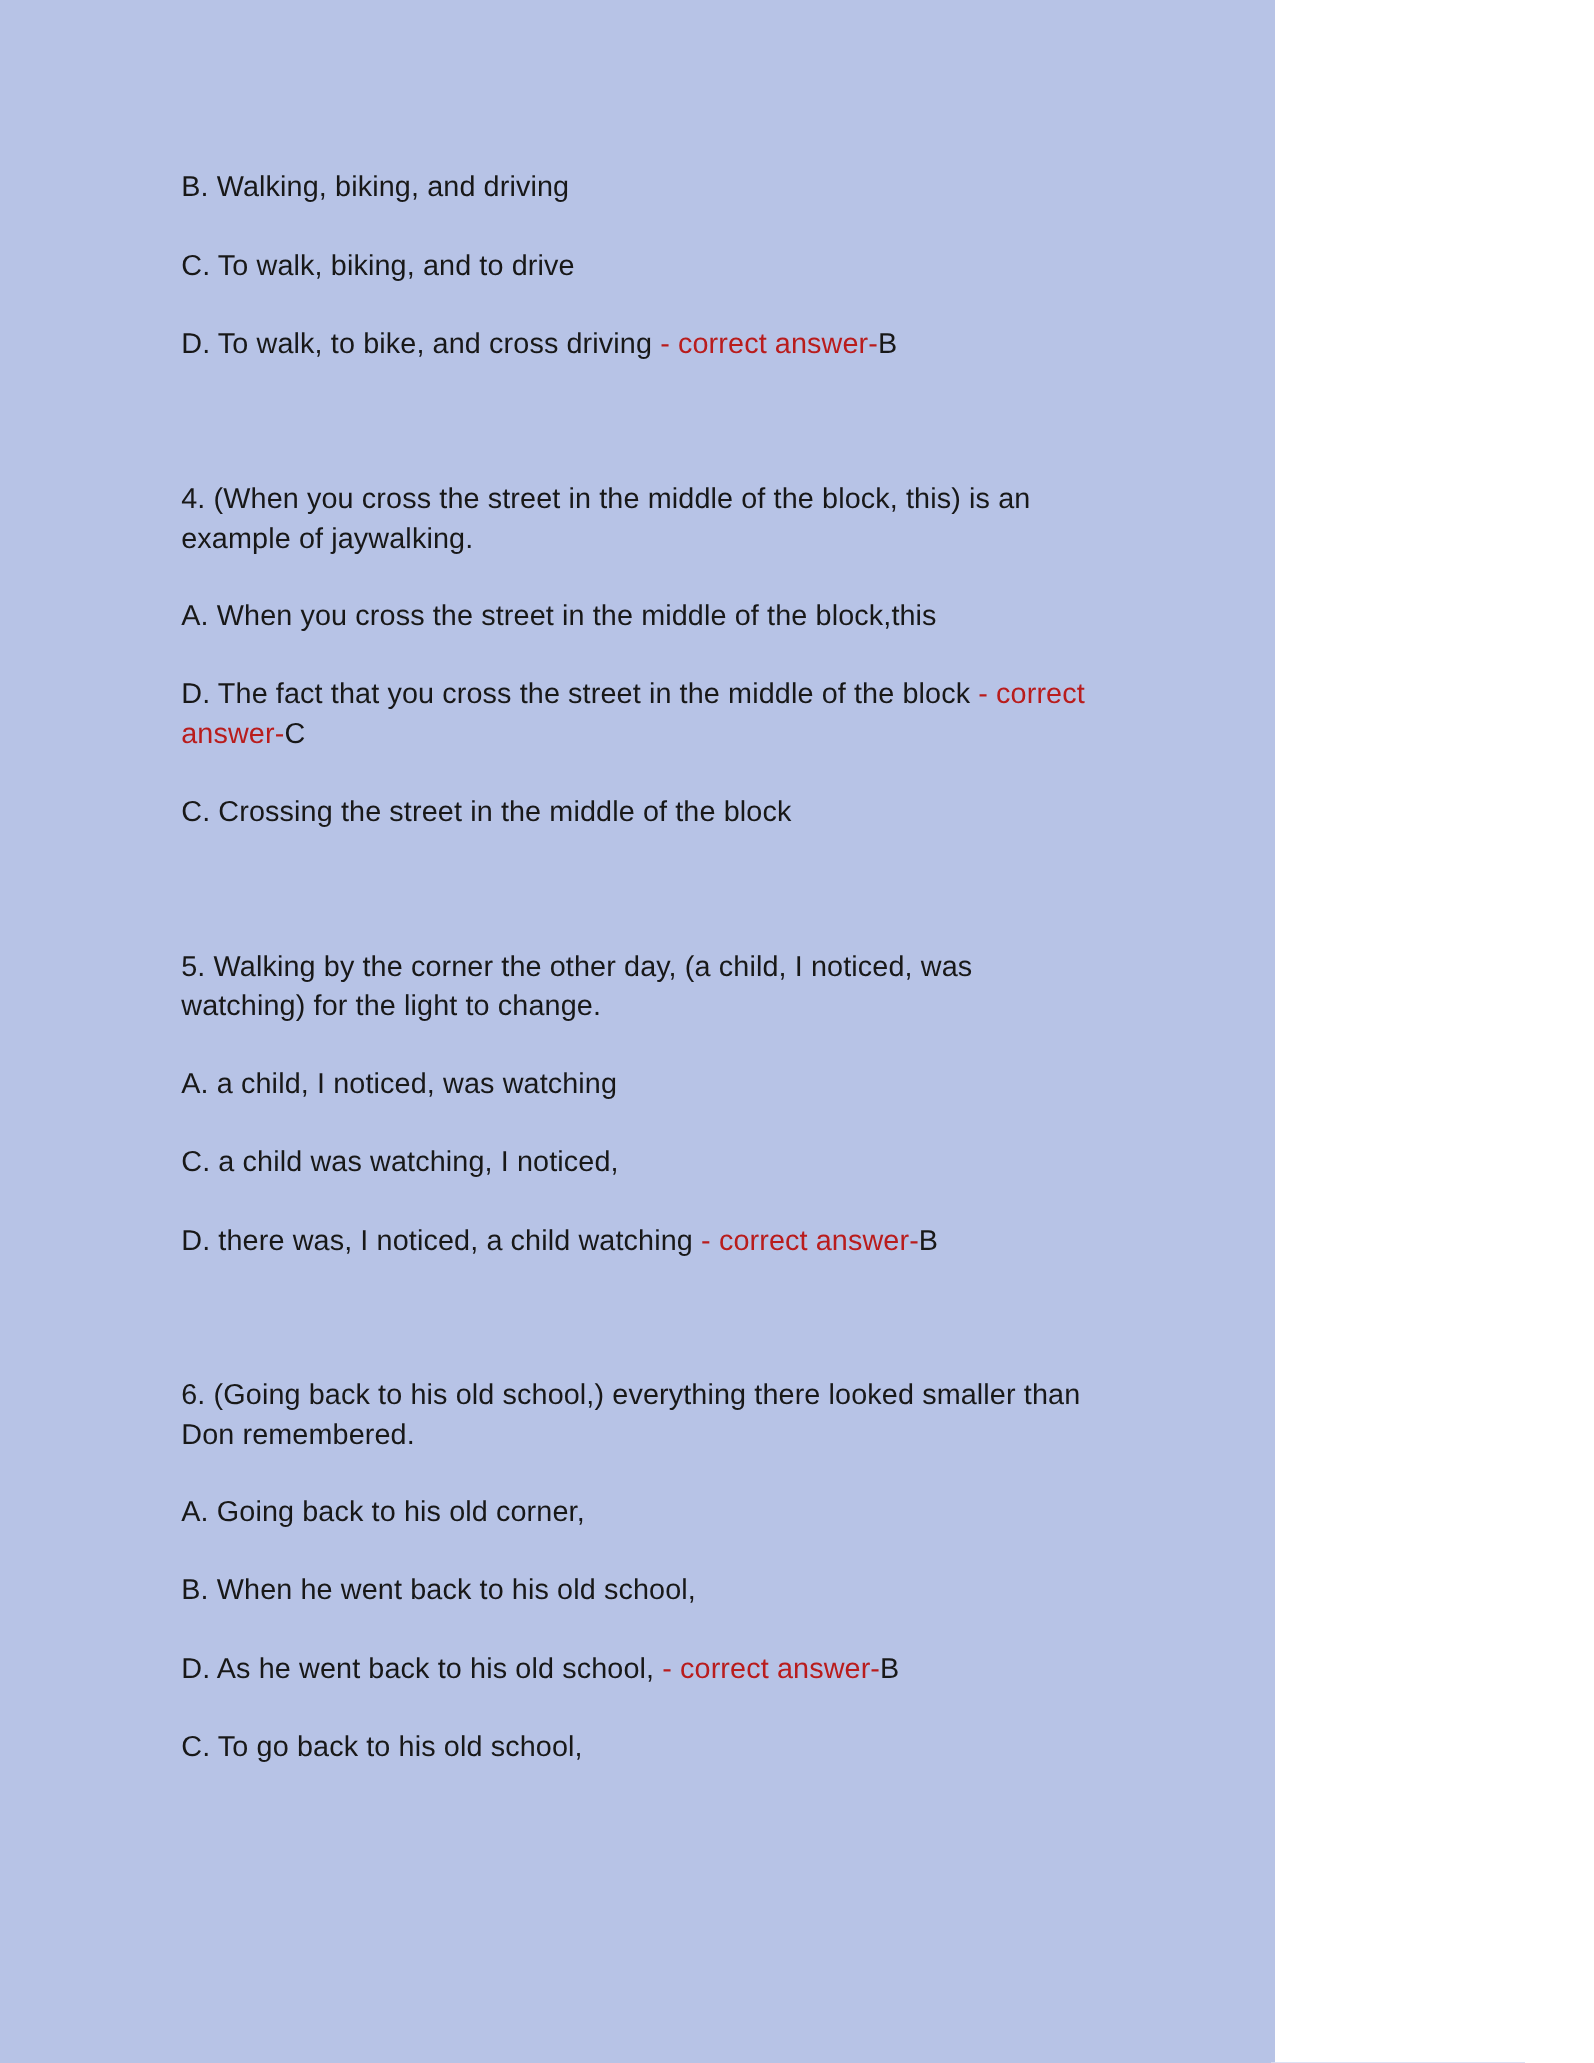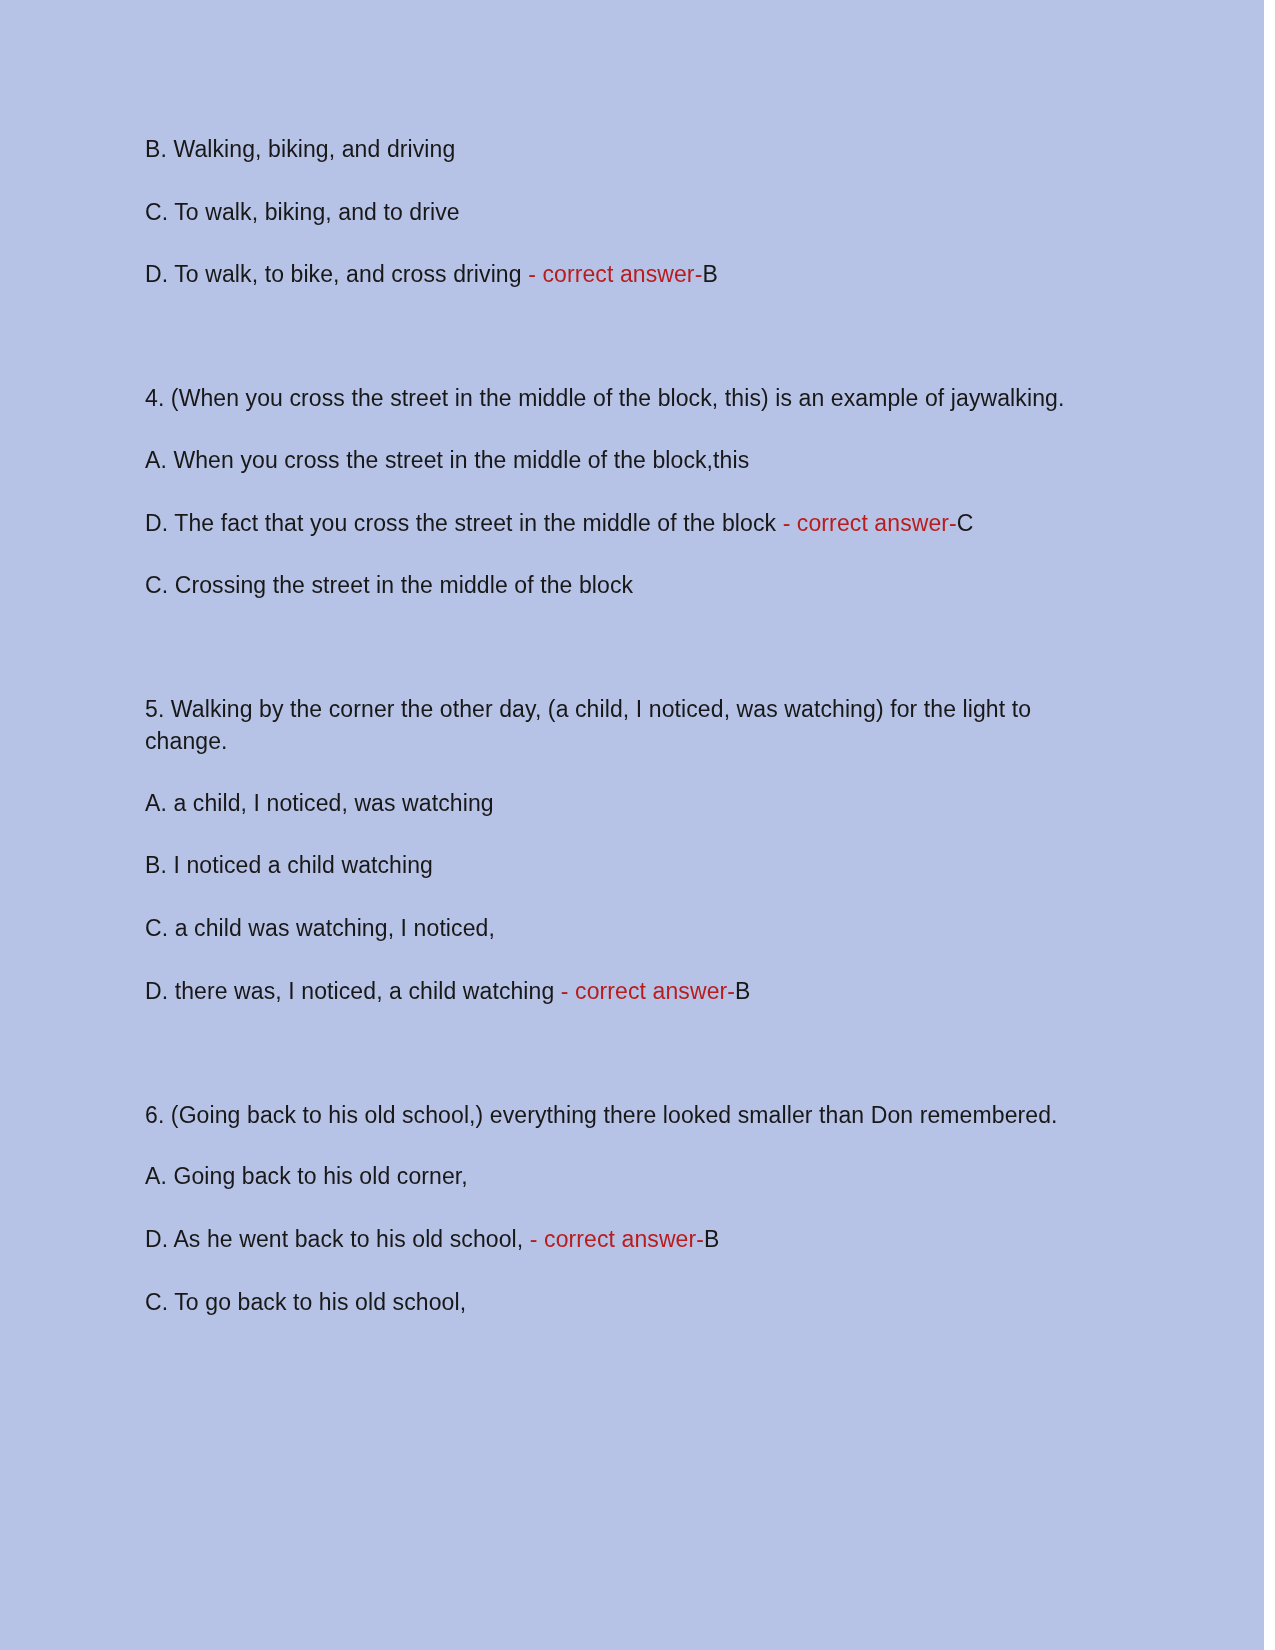--- a/index.html
+++ b/index.html
@@ -1,20 +1,20 @@
 <!DOCTYPE html>
 <html><head>
 <meta charset="utf-8">
 <style>
   html, body {
     margin: 0;
     padding: 0;
   }
   .page {
-    width: 1264px;
+    width: 1020px;
     height: 1650px;
     background: #b7c3e6;
     box-sizing: border-box;
     padding: 134px 150px 0 145px;
     font-family: "Liberation Sans", sans-serif;
     color: #181818;
     overflow: hidden;
   }
   .question {
     margin-top: 92px;
@@ -54,24 +54,24 @@
       </div>
       <div class="question">
         <p class="stem">4. (When you cross the street in the middle of the block, this) is an example of jaywalking.</p>
         <p class="option"><span>A. When you cross the street in the middle of the block,this</span></p>
         <p class="option"><span>D. The fact that you cross the street in the middle of the block </span><span class="red">- correct answer-</span><span>C</span></p>
         <p class="option"><span>C. Crossing the street in the middle of the block</span></p>
       </div>
       <div class="question">
         <p class="stem">5. Walking by the corner the other day, (a child, I noticed, was watching) for the light to change.</p>
         <p class="option"><span>A. a child, I noticed, was watching</span></p>
-        <p class="option"><span>B. I noticed a child watching</span></p>
         <p class="option"><span>C. a child was watching, I noticed,</span></p>
         <p class="option"><span>D. there was, I noticed, a child watching </span><span class="red">- correct answer-</span><span>B</span></p>
       </div>
       <div class="question">
         <p class="stem">6. (Going back to his old school,) everything there looked smaller than Don remembered.</p>
         <p class="option"><span>A. Going back to his old corner,</span></p>
+        <p class="option"><span>B. When he went back to his old school,</span></p>
         <p class="option"><span>D. As he went back to his old school, </span><span class="red">- correct answer-</span><span>B</span></p>
         <p class="option"><span>C. To go back to his old school,</span></p>
       </div>
     </div>
 </div>
 
 </body></html>

